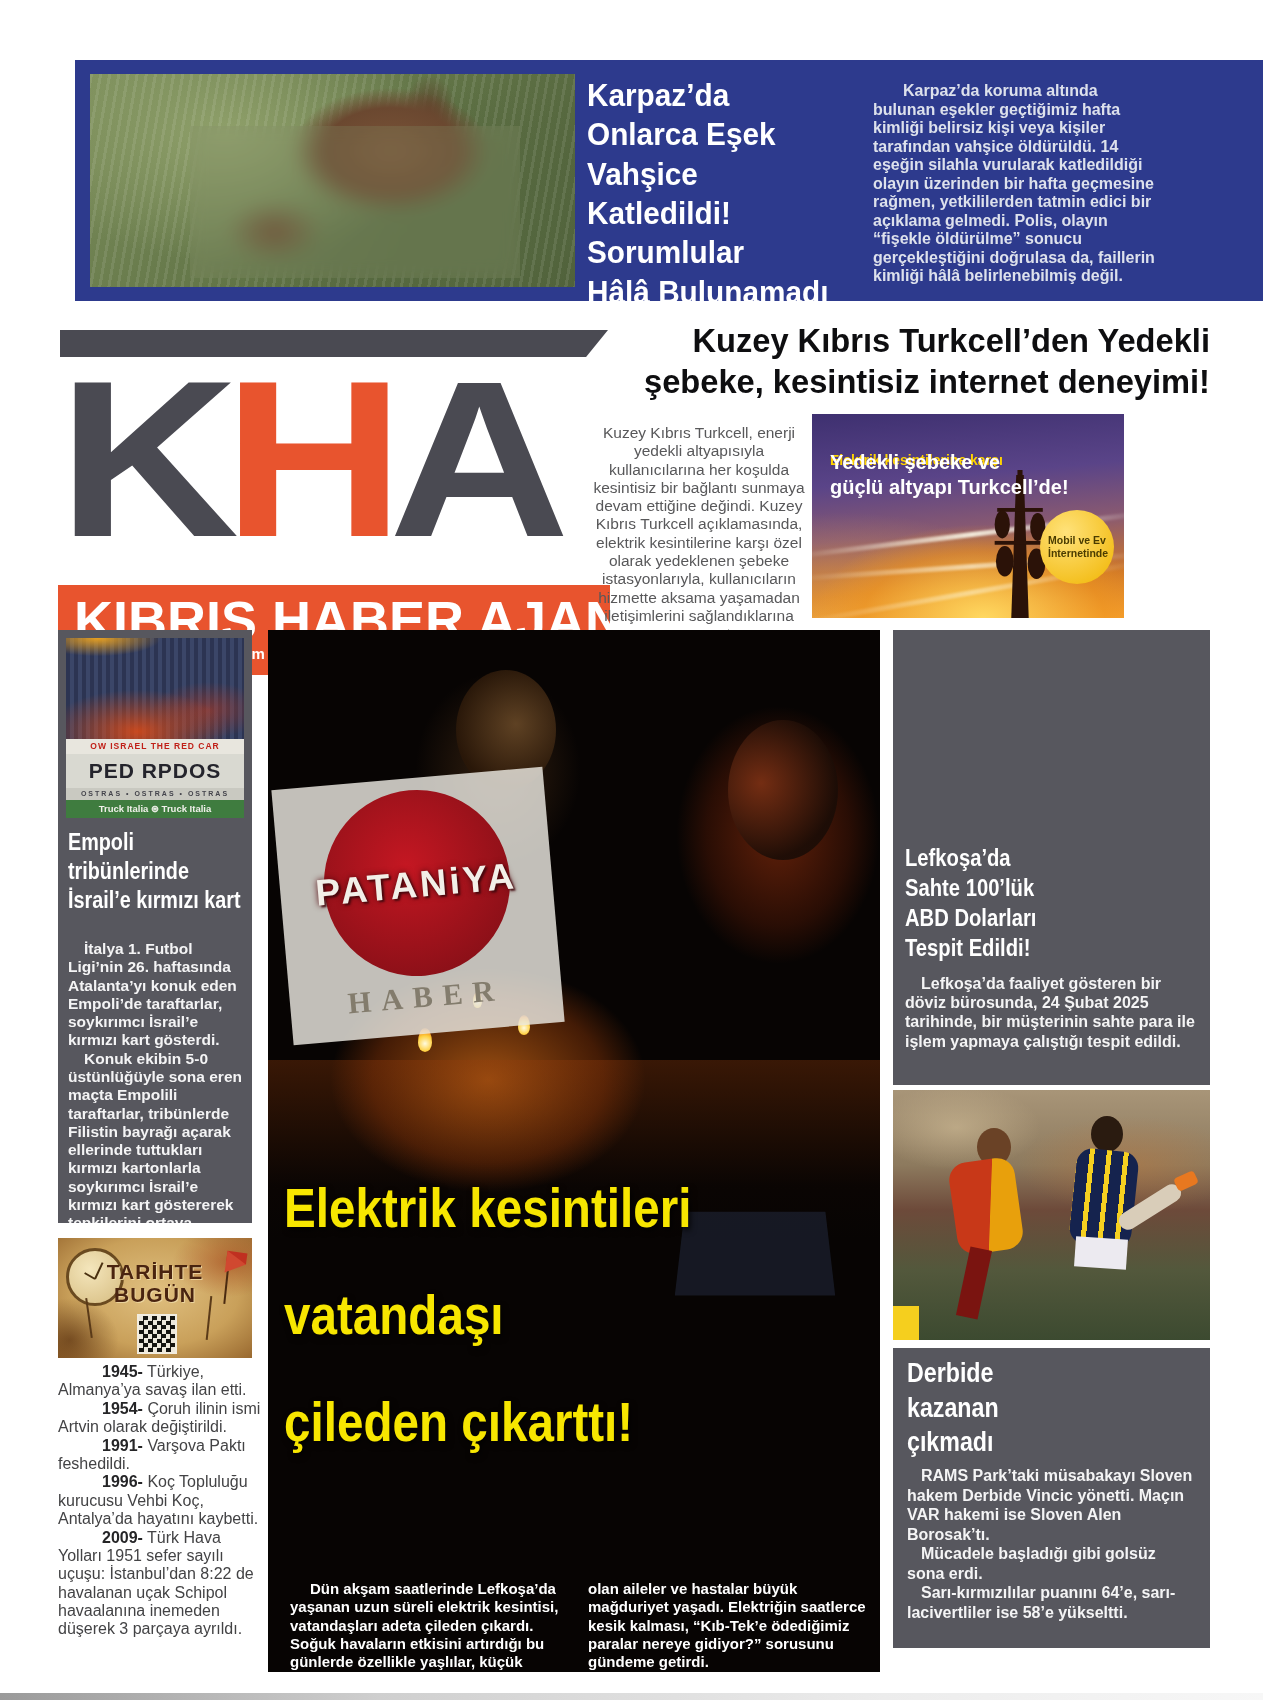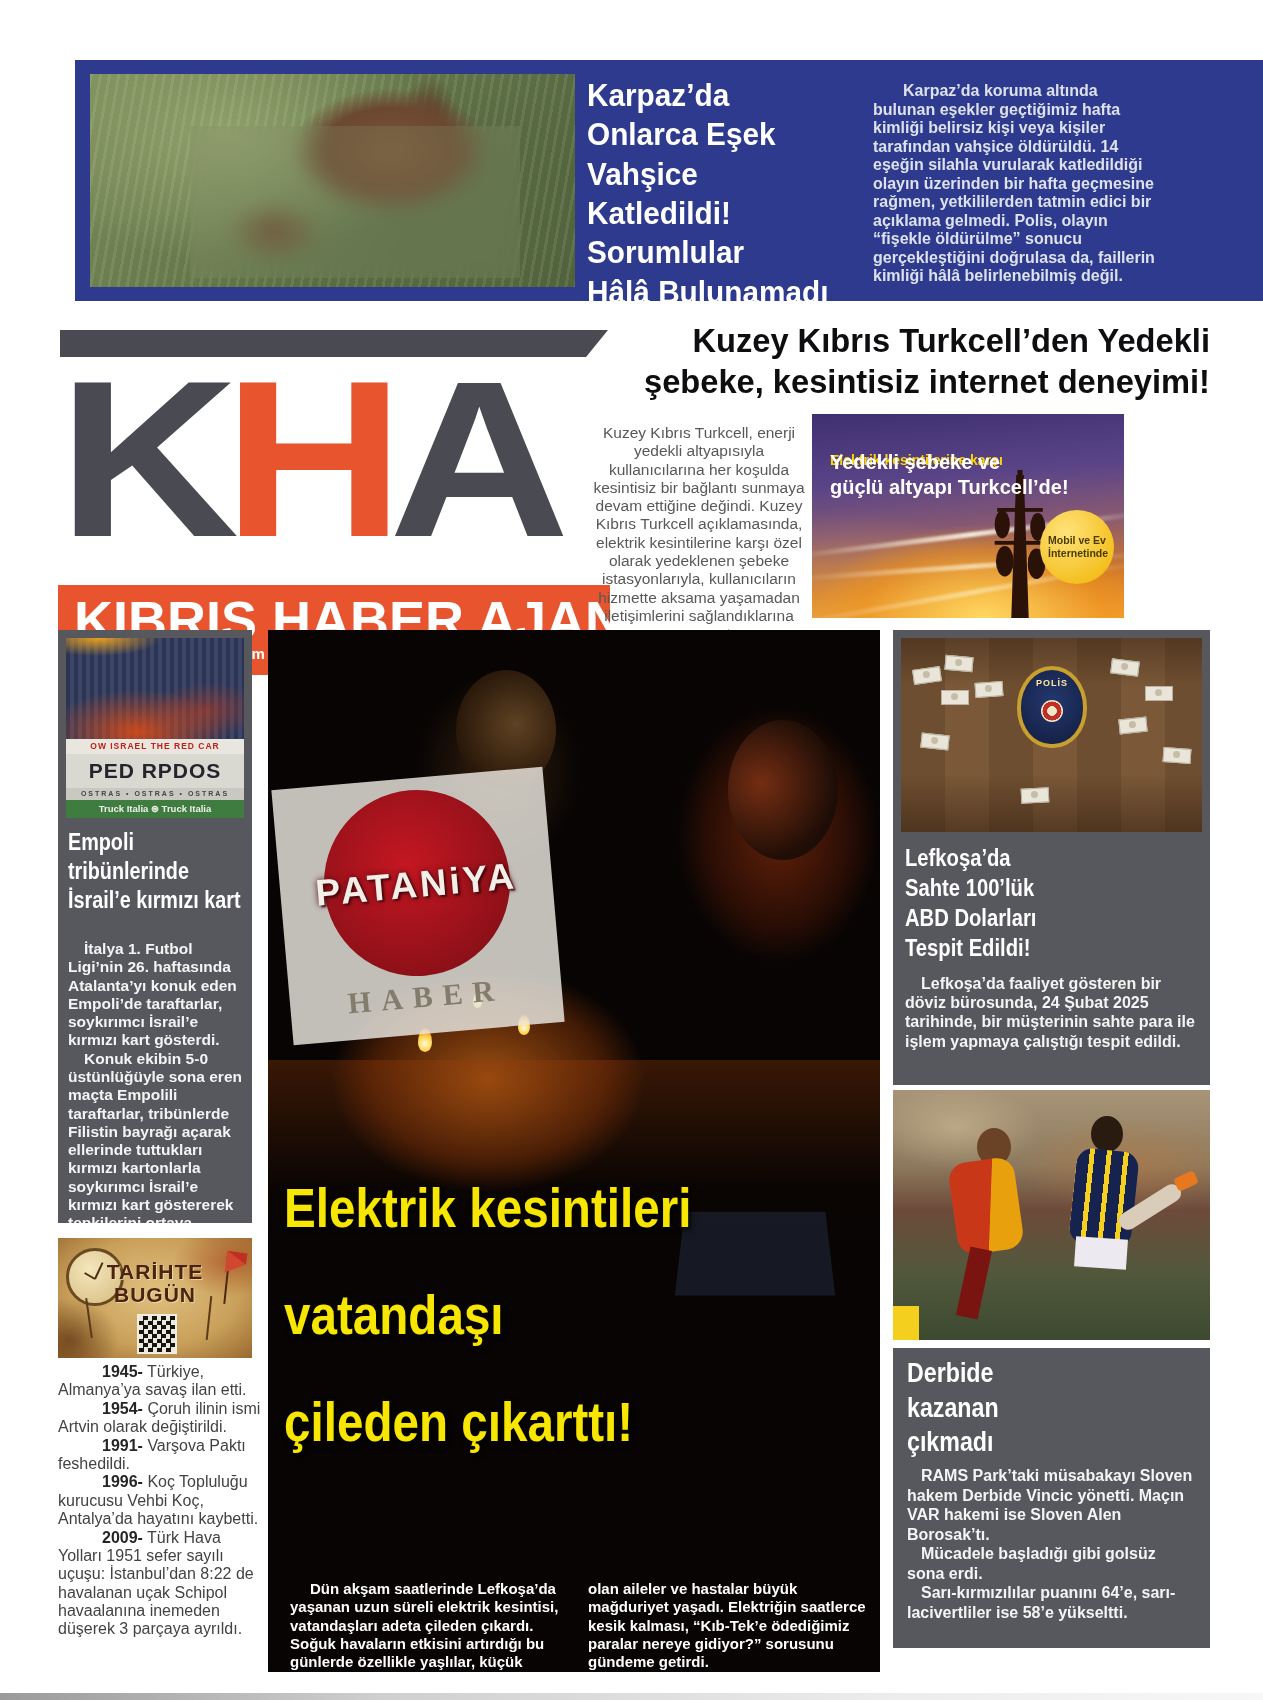--- a/index.html
+++ b/index.html
@@ -342,36 +342,20 @@
       </div>
     <div class="abs center-headline chl2">
         <div class="hl">vatandaşı</div>
       </div>
 
     <div class="abs center-body cb1">Dün akşam saatlerinde Lefkoşa’da yaşanan uzun süreli elektrik kesintisi, vatandaşları adeta çileden çıkardı. Soğuk havaların etkisini artırdığı bu günlerde özellikle yaşlılar, küçük çocukları</div>
     <div class="abs center-body cb2">olan aileler ve hastalar büyük mağduriyet yaşadı. Elektriğin saatlerce kesik kalması, “Kıb-Tek’e ödediğimiz paralar nereye gidiyor?” sorusunu gündeme getirdi.</div>
   </div>
 
   <div class="abs panel counterfeit-box">
-    <div class="money-photo">
-      <div class="bill b1"></div>
-      <div class="bill b2"></div>
-      <div class="bill b3"></div>
-      <div class="bill b4"></div>
-      <div class="bill b5"></div>
-      <div class="bill b6"></div>
-      <div class="bill b7"></div>
-      <div class="bill b8"></div>
-      <div class="bill b9"></div>
-      <div class="bill b10"></div>
-      <div class="abs badge">
-        <span class="badge-label">POLİS</span>
-      </div>
-      <div class="badge-core"></div>
-    </div>
     <div class="abs panel-title cf-title">
       <div class="tl">Lefkoşa’da</div>
       <div class="tl">Sahte 100’lük</div>
       <div class="tl">ABD Dolarları</div>
       <div class="tl">Tespit Edildi!</div>
     </div>
     <div class="abs panel-body cf-body">Lefkoşa’da faaliyet gösteren bir döviz bürosunda, 24 Şubat 2025 tarihinde, bir müşterinin sahte para ile işlem yapmaya çalıştığı tespit edildi.</div>
   </div>
 
   <div class="abs match-photo">

